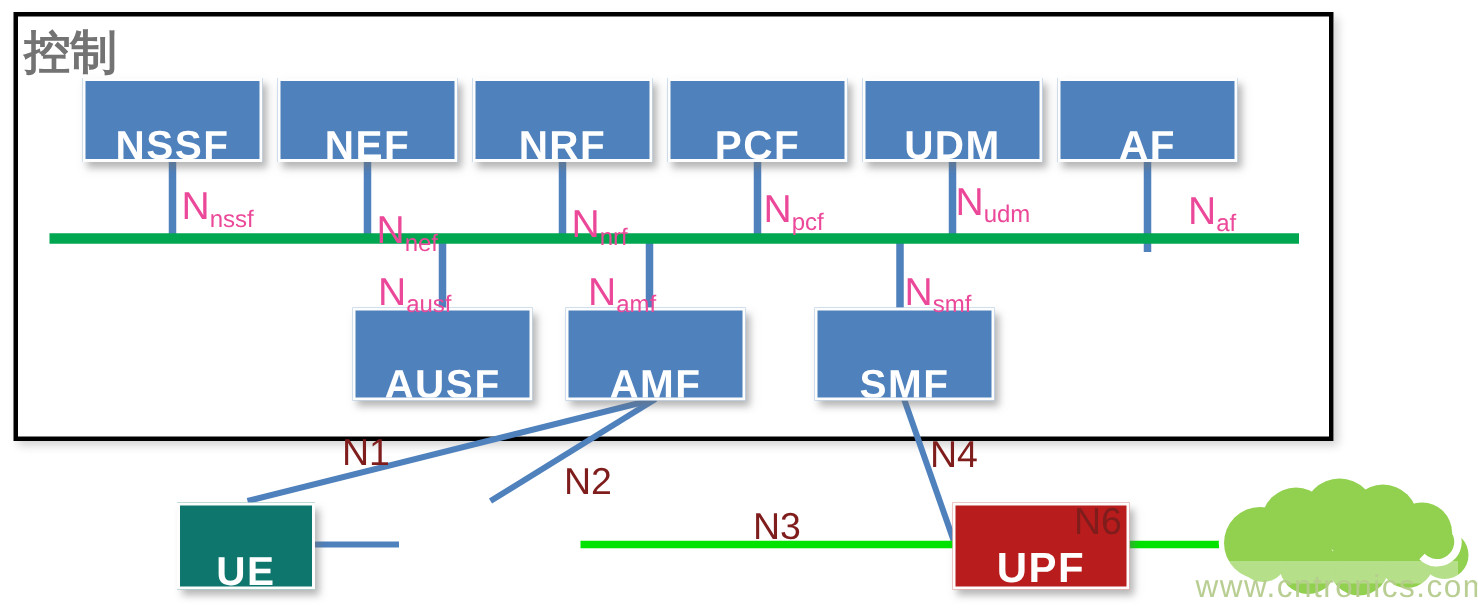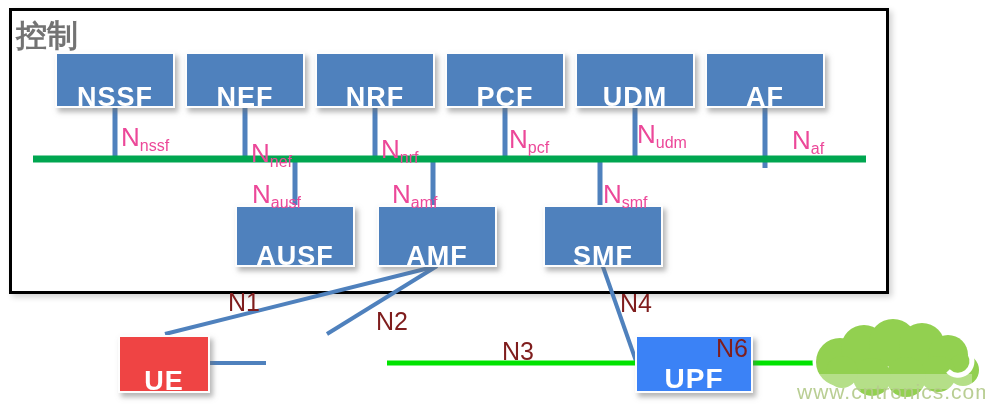--- a/index.html
+++ b/index.html
@@ -23,22 +23,22 @@
   .node{
     position:absolute;overflow:hidden;
     border:2px solid #fdfdfd;box-sizing:border-box;
     box-shadow:3px 4px 5px rgba(110,110,110,0.5);
   }
   .node .lbl{
     position:absolute;left:0;right:0;bottom:-7px;text-align:center;
     color:#fff;font-weight:bold;font-size:27px;letter-spacing:1px;
   }
   .steel{background:#4f81bd;}
-  .bright{background:#ef4444;}
-  .lgreen{background:#3b82f6;text-decoration:underline;}
+  .bright{background:#0f766e;}
+  .lgreen{background:#b91c1c;text-decoration:underline;}
   .node.b-upf .lbl{bottom:-4px;font-size:28px;}
   .node.b-ue .lbl,.node.b-ran .lbl{bottom:-6px;}
   
   .iface{
     position:absolute;color:#ec4899;font-size:26px;line-height:1;
     font-family:Liberation Sans, sans-serif;white-space:nowrap;
   }
   .iface sub{font-size:16px;line-height:1;vertical-align:-5px;}
   
   .linklbl{

